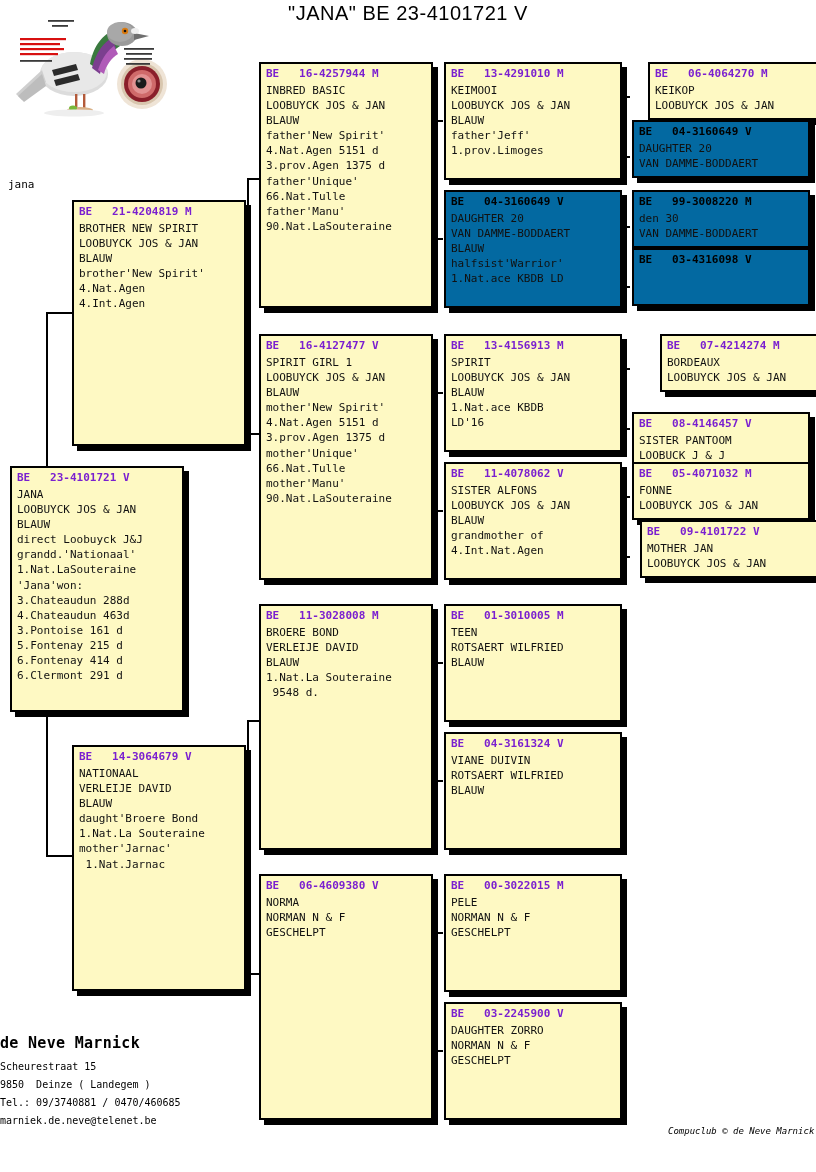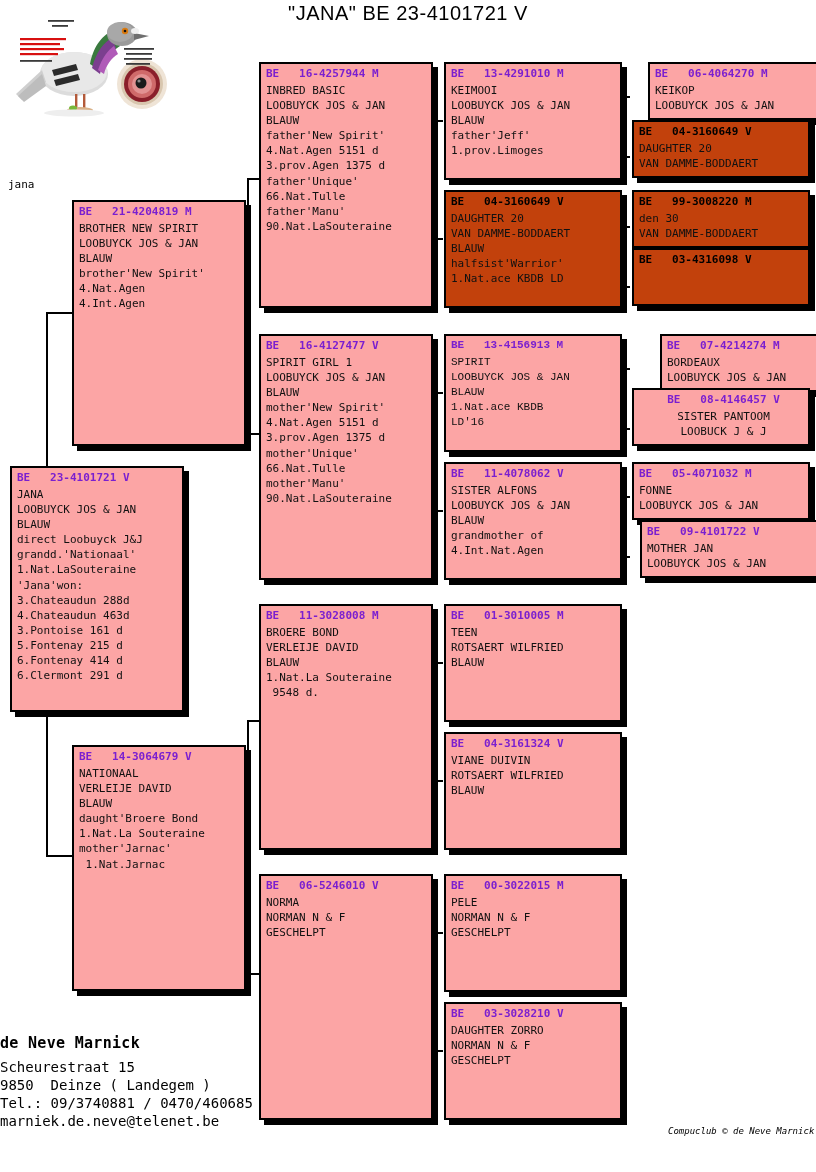--- a/index.html
+++ b/index.html
@@ -27,27 +27,27 @@
   }
   #photo svg{display:block;}
 
   #jana-caption{
     left:8px;top:178px;
     font-size:11px;color:#000;
   }
 
   
   .box{
-    background:#fca5a5;
+    background:#fef9c3;
     border:2px solid #000000;
     box-shadow:5px 5px 0 0 #000000;
     box-sizing:border-box;
     overflow:hidden;
   }
-  .box.pink{background:#c2410c;}
+  .box.pink{background:#0369a1;}
   .box .hdr{
     font-size:11px;
     font-weight:bold;
     color:#7a1fd0;
     white-space:pre;
     padding:3px 0 3px 5px;
     line-height:13px;
   }
   .box.pink .hdr{color:#000000;}
   .box .body{
@@ -64,21 +64,21 @@
   .lnh{height:2px;}
 
   
   #footer-name{
     left:0px;top:1034px;
     font-size:15px;font-weight:bold;color:#000;
     letter-spacing:0.3px;
   }
   #footer-lines{
     left:0px;top:1058px;
-    font-size:14px;color:#000;
+    font-size:10px;color:#000;
     line-height:18px;
     white-space:pre;
   }
   #copyright{
     left:668px;top:1126px;
     font-size:9px;color:#000;
     font-style:italic;
     white-space:pre;
   }
 </style>
@@ -220,21 +220,21 @@
 </div>
 <div class="abs box" style="left:259px;top:604px;width:174px;height:246px;">
   <div class="hdr">BE   11-3028008 M</div>
   <div class="body">BROERE BOND
 VERLEIJE DAVID
 BLAUW
 1.Nat.La Souteraine
  9548 d.</div>
 </div>
 <div class="abs box" style="left:259px;top:874px;width:174px;height:246px;">
-  <div class="hdr">BE   06-5246010 V</div>
+  <div class="hdr">BE   06-4609380 V</div>
   <div class="body">NORMA
 NORMAN N &amp; F
 GESCHELPT</div>
 </div>
 
 <div class="abs box" style="left:444px;top:62px;width:178px;height:118px;">
   <div class="hdr">BE   13-4291010 M</div>
   <div class="body">KEIMOOI
 LOOBUYCK JOS &amp; JAN
 BLAUW
@@ -242,21 +242,21 @@
 1.prov.Limoges</div>
 </div>
 <div class="abs box pink" style="left:444px;top:190px;width:178px;height:118px;">
   <div class="hdr">BE   04-3160649 V</div>
   <div class="body">DAUGHTER 20
 VAN DAMME-BODDAERT
 BLAUW
 halfsist'Warrior'
 1.Nat.ace KBDB LD</div>
 </div>
-<div class="abs box" style="left:444px;top:334px;width:178px;height:118px;font-family:Liberation Mono, monospace;">
+<div class="abs box" style="left:444px;top:334px;width:178px;height:118px;">
   <div class="hdr">BE   13-4156913 M</div>
   <div class="body">SPIRIT
 LOOBUYCK JOS &amp; JAN
 BLAUW
 1.Nat.ace KBDB
 LD'16</div>
 </div>
 <div class="abs box" style="left:444px;top:462px;width:178px;height:118px;">
   <div class="hdr">BE   11-4078062 V</div>
   <div class="body">SISTER ALFONS
@@ -277,21 +277,21 @@
 ROTSAERT WILFRIED
 BLAUW</div>
 </div>
 <div class="abs box" style="left:444px;top:874px;width:178px;height:118px;">
   <div class="hdr">BE   00-3022015 M</div>
   <div class="body">PELE
 NORMAN N &amp; F
 GESCHELPT</div>
 </div>
 <div class="abs box" style="left:444px;top:1002px;width:178px;height:118px;">
-  <div class="hdr">BE   03-3028210 V</div>
+  <div class="hdr">BE   03-2245900 V</div>
   <div class="body">DAUGHTER ZORRO
 NORMAN N &amp; F
 GESCHELPT</div>
 </div>
 
 <div class="abs box" style="left:648px;top:62px;width:178px;height:58px;">
   <div class="hdr">BE   06-4064270 M</div>
   <div class="body">KEIKOP
 LOOBUYCK JOS &amp; JAN</div>
 </div>
@@ -306,21 +306,21 @@
 VAN DAMME-BODDAERT</div>
 </div>
 <div class="abs box pink" style="left:632px;top:248px;width:178px;height:58px;">
   <div class="hdr">BE   03-4316098 V</div>
 </div>
 <div class="abs box" style="left:632px;top:334px;width:178px;height:58px;margin-left:28px;">
   <div class="hdr">BE   07-4214274 M</div>
   <div class="body">BORDEAUX
 LOOBUYCK JOS &amp; JAN</div>
 </div>
-<div class="abs box" style="left:632px;top:388px;width:178px;height:58px;text-align:center;">
+<div class="abs box" style="left:632px;top:412px;width:178px;height:58px;">
   <div class="hdr">BE   08-4146457 V</div>
   <div class="body">SISTER PANTOOM
 LOOBUCK J &amp; J</div>
 </div>
 <div class="abs box" style="left:632px;top:462px;width:178px;height:58px;">
   <div class="hdr">BE   05-4071032 M</div>
   <div class="body">FONNE
 LOOBUYCK JOS &amp; JAN</div>
 </div>
 <div class="abs box" style="left:632px;top:520px;width:178px;height:58px;margin-left:8px;">

